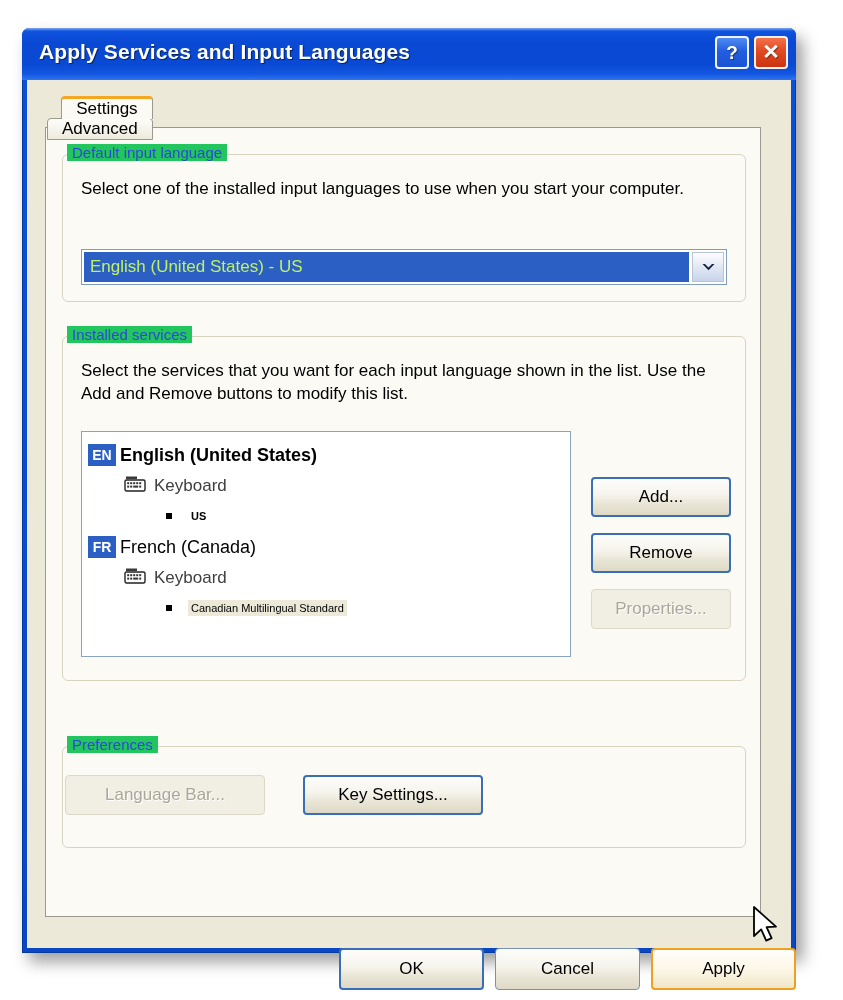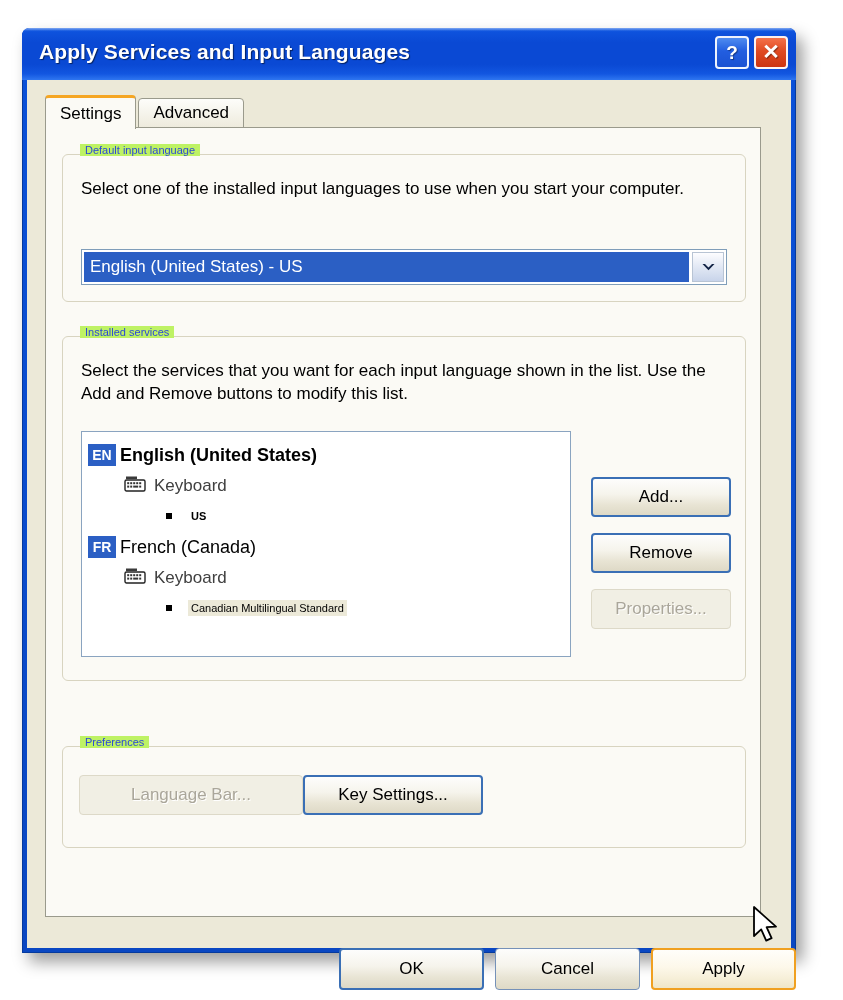--- a/index.html
+++ b/index.html
@@ -125,20 +125,21 @@
 
   
   .tabstrip {
     position: absolute;
     left: 18px;
     top: 16px;
     height: 32px;
     display: flex;
     align-items: flex-end;
     z-index: 3;
+    flex-direction: column;
   }
   .tab {
     height: 30px;
     padding: 0 14px;
     display: flex;
     align-items: center;
     font-size: 17px;
     color: #000;
     box-sizing: border-box;
     cursor: default;
@@ -179,25 +180,25 @@
   .group {
     position: absolute;
     border: 1px solid #d8d4c0;
     border-radius: 6px;
     box-sizing: border-box;
     background: transparent;
   }
   .group > .legend {
     position: absolute;
     top: -11px;
-    left: 17px;
+    left: 4px;
     padding: 0 5px;
-    background: #bef264;
+    background: #22c55e;
     color: #2b49d6;
-    font-size: 11px;
+    font-size: 15px;
     white-space: nowrap;
   }
 
   .body-text {
     position: absolute;
     font-size: 17px;
     color: #000;
     line-height: 1.38;
   }
 
@@ -208,21 +209,21 @@
     border: 1px solid #7f9db9;
     background: #ffffff;
     display: flex;
     align-items: stretch;
     padding: 2px;
     cursor: default;
   }
   .combo .value {
     flex: 1;
     background: #2b5fc4;
-    color: #ffffff;
+    color: #bef264;
     font-size: 17px;
     display: flex;
     align-items: center;
     padding-left: 6px;
     white-space: nowrap;
     overflow: hidden;
   }
   .combo .arrowbtn {
     width: 32px;
     margin-left: 3px;
@@ -460,21 +461,21 @@
             <span>Remove</span>
           </div>
           <div class="btn disabled" style="left:528px; top:252px; width:140px; height:40px;">
             <span>Properties...</span>
           </div>
         </div>
 
         <div class="group" style="left:16px; top:618px; width:684px; height:102px;">
           <span class="legend">Preferences</span>
 
-          <div class="btn disabled" style="left:16px; top:28px; width:224px; height:40px;">
+          <div class="btn disabled" style="left:2px; top:28px; width:200px; height:40px;">
             <span>Language Bar...</span>
           </div>
           <div class="btn strong" style="left:240px; top:28px; width:180px; height:40px;">
             <span>Key Settings...</span>
           </div>
         </div>
 
       </div>
 
       <div class="btn default-btn" style="left:312px; top:868px; width:145px; height:42px;">

